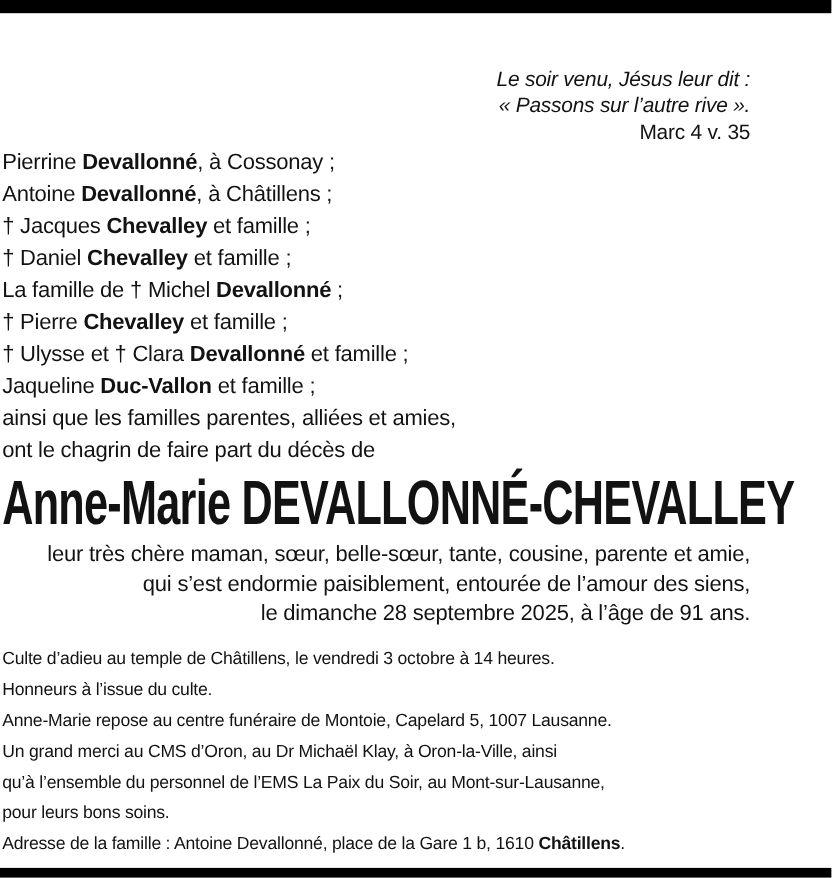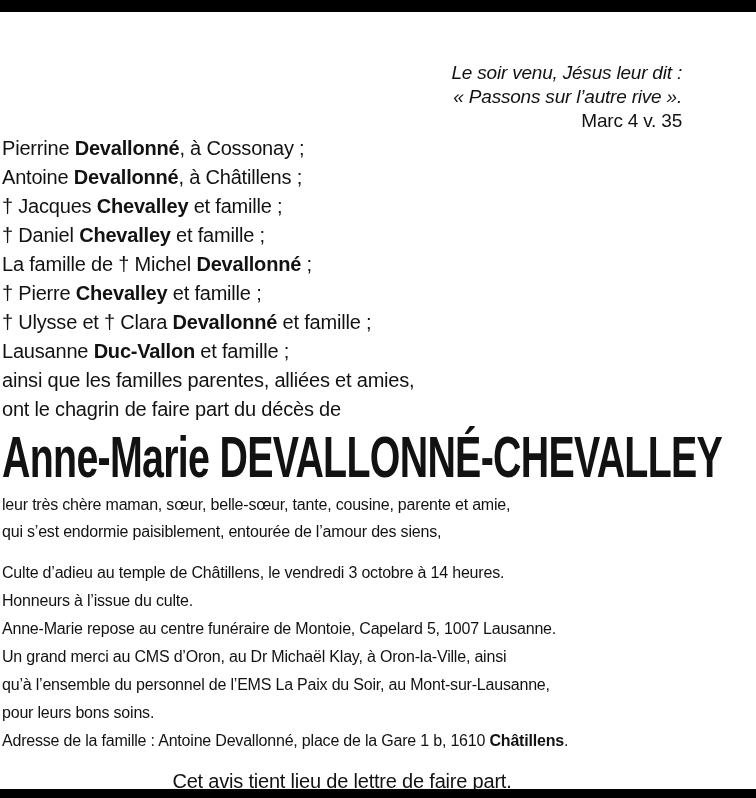--- a/index.html
+++ b/index.html
@@ -56,24 +56,25 @@
   .headline {
     display: inline-block;
     white-space: nowrap;
     font-size: 57px;
     font-weight: bold;
     letter-spacing: -1px;
     transform: scaleX(0.69);
     transform-origin: 0 50%;
   }
   .lead {
-    font-size: 16px;
+    font-size: 20px;
     line-height: 27px;
     letter-spacing: -0.2px;
     margin-top: 1px;
+    text-align: right;
   }
   .details {
     margin-top: 14px;
     font-size: 16px;
     line-height: 28px;
     letter-spacing: -0.2px;
   }
   .closing {
     margin-top: 15px;
     text-align: center;
@@ -95,32 +96,33 @@
     </div>
 
   <div class="family">
       <div class="line"><span>Pierrine </span><span class="seg-bold">Devallonné</span><span>, à Cossonay ;</span></div>
       <div class="line"><span>Antoine </span><span class="seg-bold">Devallonné</span><span>, à Châtillens ;</span></div>
       <div class="line"><span>† Jacques </span><span class="seg-bold">Chevalley</span><span> et famille ;</span></div>
       <div class="line"><span>† Daniel </span><span class="seg-bold">Chevalley</span><span> et famille ;</span></div>
       <div class="line"><span>La famille de † Michel </span><span class="seg-bold">Devallonné</span><span> ;</span></div>
       <div class="line"><span>† Pierre </span><span class="seg-bold">Chevalley</span><span> et famille ;</span></div>
       <div class="line"><span>† Ulysse et † Clara </span><span class="seg-bold">Devallonné</span><span> et famille ;</span></div>
-      <div class="line"><span>Lausanne </span><span class="seg-bold">Duc-Vallon</span><span> et famille ;</span></div>
+      <div class="line"><span>Jaqueline </span><span class="seg-bold">Duc-Vallon</span><span> et famille ;</span></div>
       <div class="line"><span>ainsi que les familles parentes, alliées et amies,</span></div>
       <div class="line"><span>ont le chagrin de faire part du décès de</span></div>
     </div>
 
   <div class="headline-wrap">
     <div class="headline">Anne-Marie DEVALLONNÉ-CHEVALLEY</div>
   </div>
 
   <div class="lead">
       <div class="line"><span>leur très chère maman, sœur, belle-sœur, tante, cousine, parente et amie,</span></div>
       <div class="line"><span>qui s’est endormie paisiblement, entourée de l’amour des siens,</span></div>
+      <div class="line"><span>le dimanche 28 septembre 2025, à l’âge de 91 ans.</span></div>
     </div>
 
   <div class="details">
       <div class="line"><span>Culte d’adieu au temple de Châtillens, le vendredi 3 octobre à 14 heures.</span></div>
       <div class="line"><span>Honneurs à l’issue du culte.</span></div>
       <div class="line"><span>Anne-Marie repose au centre funéraire de Montoie, Capelard 5, 1007 Lausanne.</span></div>
       <div class="line"><span>Un grand merci au CMS d’Oron, au Dr Michaël Klay, à Oron-la-Ville, ainsi</span></div>
       <div class="line"><span>qu’à l’ensemble du personnel de l’EMS La Paix du Soir, au Mont-sur-Lausanne,</span></div>
       <div class="line"><span>pour leurs bons soins.</span></div>
       <div class="line"><span>Adresse de la famille : Antoine Devallonné, place de la Gare 1 b, 1610 </span><span class="seg-bold">Châtillens</span><span>.</span></div>

